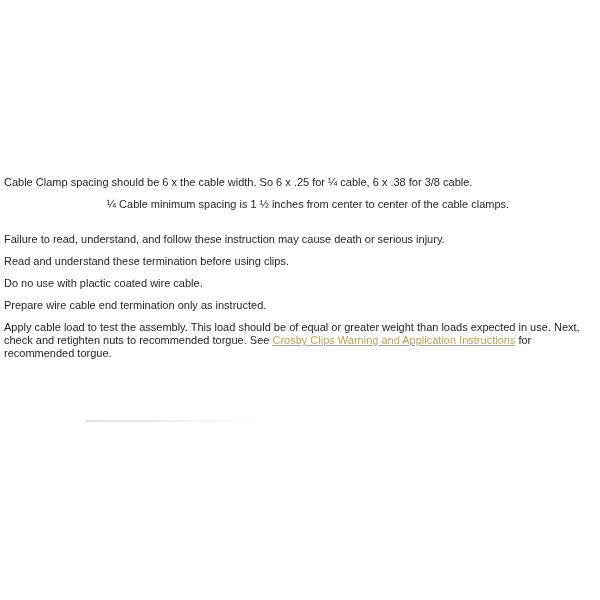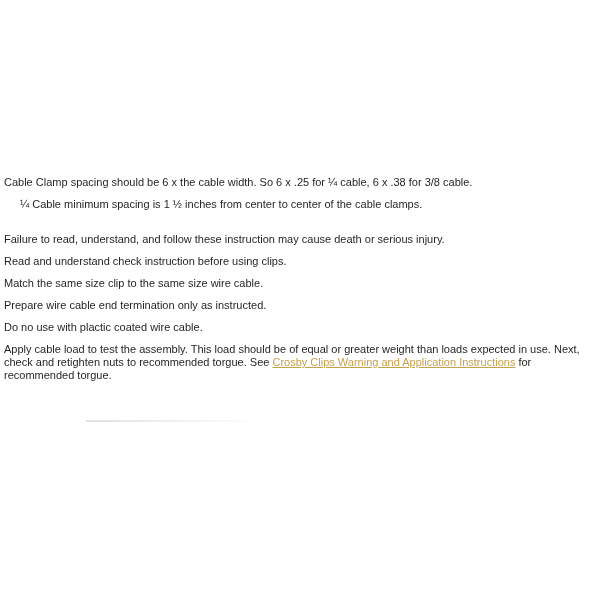--- a/index.html
+++ b/index.html
@@ -28,20 +28,21 @@
   }
   .para {
     font-size: 11px;
     line-height: 13px;
     color: #231f20;
     margin: 0 0 9px 0;
     padding: 0 4px 0 4px;
   }
   .para.indent {
     padding-left: 20px;
+    text-align: center;
   }
   .block-gap {
     height: 13px;
   }
   .link {
     color: #c8a050;
     text-decoration: underline;
     cursor: pointer;
   }
   .faded-line {
@@ -63,27 +64,26 @@
     <p class="para">Cable Clamp spacing should be 6 x the cable width. So 6 x .25 for ¼ cable, 6 x .38 for 3/8 cable.</p>
 
     <p class="para indent">¼ Cable minimum spacing is 1 ½ inches from center to center of the cable clamps.</p>
 
 
 
     <div class="block-gap"></div>
 
     <p class="para">Failure to read, understand, and follow these instruction may cause death or serious injury.</p>
 
-    <p class="para">Read and understand check instruction before using clips.</p>
+    <p class="para">Read and understand these termination before using clips.</p>
 
-    <p class="para">Match the same size clip to the same size wire cable.</p>
+
+    <p class="para">Do no use with plactic coated wire cable.</p>
 
     <p class="para">Prepare wire cable end termination only as instructed.</p>
-
-    <p class="para">Do no use with plactic coated wire cable.</p>
 
     <p class="para"><span>Apply cable load to test the assembly. This load should be of equal or greater weight than loads expected in use. Next, check and retighten nuts to recommended torgue. See </span><a class="link">Crosby Clips Warning and Application Instructions</a><span> for recommended torgue.</span></p>
 
   </div>
 
   <div class="faded-line"></div>
 
 </div>
 
 </body></html>

